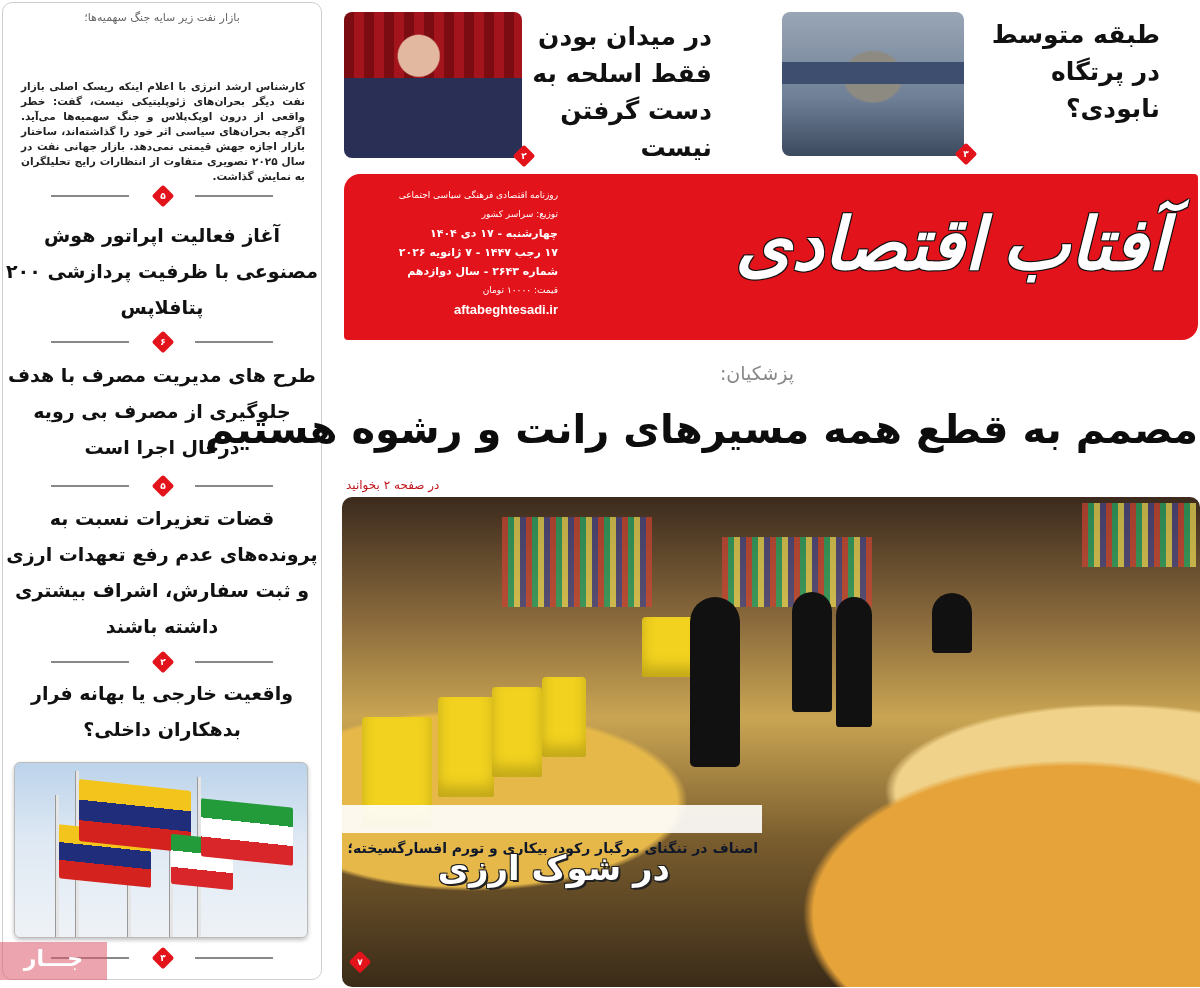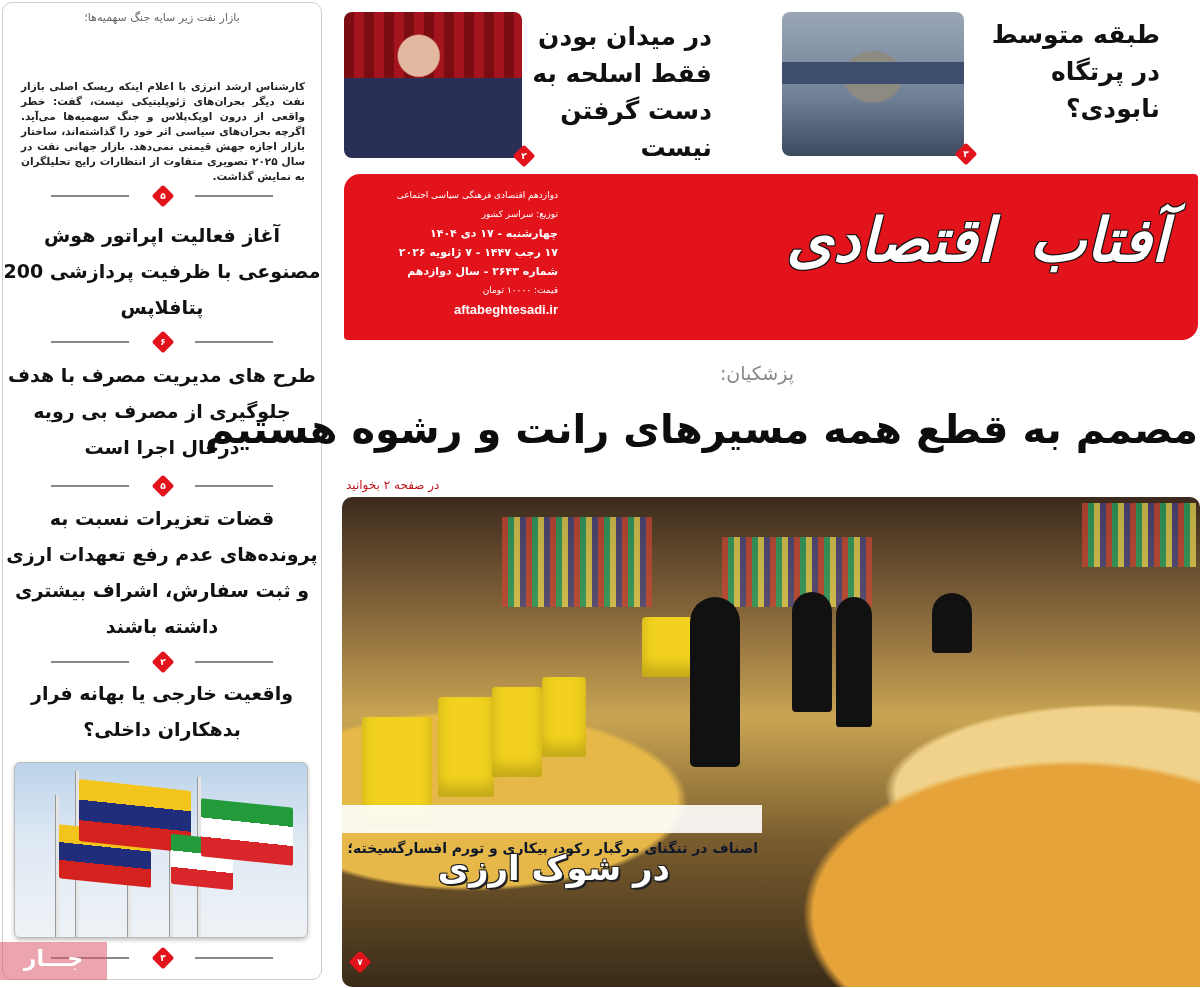--- a/index.html
+++ b/index.html
@@ -58,21 +58,21 @@
   .t2-badge { left: 958px; top: 146px; }
   .teaser-text { position: absolute; font-size: 25px; font-weight: bold; line-height: 37px; text-align: right; color: #111; }
   .t1-text { right: 488px; top: 18px; width: 200px; }
   .t2-text { right: 40px; top: 16px; width: 180px; }
 
   
   .masthead { position: absolute; left: 344px; top: 174px; width: 854px; height: 166px; background: #e3131b; border-radius: 16px 4px 16px 4px; }
   .mast-info { position: absolute; left: 34px; top: 12px; width: 180px; color: #fff; text-align: right; font-size: 9px; line-height: 19px; }
   .mast-info .big { font-size: 11px; font-weight: bold; }
   .mast-info .site { font-family: "Liberation Sans", sans-serif; font-size: 13px; font-weight: bold; direction: ltr; text-align: right; }
-  .logo { position: absolute; right: 30px; top: -14px; color: #fff; font-family: Liberation Mono, monospace; font-size: 60px; font-weight: bold; font-style: italic; line-height: 170px;
+  .logo { position: absolute; right: 30px; top: -14px; color: #fff; font-family: Liberation Serif, serif; font-size: 72px; font-weight: bold; font-style: italic; line-height: 170px;
     text-shadow: 1px 1px 0 #111, -1px -1px 0 #111, 1px -1px 0 #111, -1px 1px 0 #111; letter-spacing: -2px; }
 
   
   .kicker { position: absolute; right: 406px; top: 362px; font-size: 19px; color: #888; }
   .headline { position: absolute; left: 328px; right: 2px; top: 406px; text-align: right; font-size: 40px; font-weight: bold; color: #0d0d0d; letter-spacing: -1px; white-space: nowrap; }
   .readmore { position: absolute; left: 346px; top: 478px; font-size: 12px; color: #c0131b; }
 
   
   .main-photo { position: absolute; left: 342px; top: 497px; width: 858px; height: 490px; border-radius: 10px 10px 0 10px; overflow: hidden;
     background:
@@ -97,21 +97,21 @@
   <div class="lc-kicker">بازار نفت زیر سایه جنگ سهمیه‌ها؛</div>
   <div class="lc-body">کارشناس ارشد انرژی با اعلام اینکه ریسک اصلی بازار نفت دیگر بحران‌های ژئوپلیتیکی نیست، گفت: خطر واقعی از درون اوپک‌پلاس و جنگ سهمیه‌ها می‌آید. اگرچه بحران‌های سیاسی اثر خود را گذاشته‌اند، ساختار بازار اجازه جهش قیمتی نمی‌دهد. بازار جهانی نفت در سال ۲۰۲۵ تصویری متفاوت از انتظارات رایج تحلیلگران به نمایش گذاشت.</div>
 
   <div class="divider" style="top:182px">
     <div class="line r"></div>
       <div class="line l"></div>
     <div class="badge">
         <span>۵</span>
       </div>
   </div>
-  <div class="lc-head" style="top:214px">آغاز فعالیت اپراتور هوش مصنوعی با ظرفیت پردازشی 200 پتافلاپس</div>
+  <div class="lc-head" style="top:214px">آغاز فعالیت اپراتور هوش مصنوعی با ظرفیت پردازشی ۲۰۰ پتافلاپس</div>
 
   <div class="divider" style="top:328px">
     <div class="line r"></div>
       <div class="line l"></div>
     <div class="badge">
         <span>۶</span>
       </div>
   </div>
   <div class="lc-head" style="top:354px">طرح های مدیریت مصرف با هدف جلوگیری از مصرف بی رویه درحال اجرا است</div>
 
@@ -163,21 +163,21 @@
 <div class="teaser-text t1-text">در میدان بودن فقط اسلحه به دست گرفتن نیست</div>
 
 <div class="teaser-photo t2-photo"></div>
 <div class="badge t2-badge" style="position:absolute">
     <span>۳</span>
   </div>
 <div class="teaser-text t2-text">طبقه متوسط در پرتگاه نابودی؟</div>
 
 <div class="masthead">
   <div class="mast-info">
-    <div>دوازدهم اقتصادی فرهنگی سیاسی اجتماعی</div>
+    <div>روزنامه اقتصادی فرهنگی سیاسی اجتماعی</div>
     <div>توزیع: سراسر کشور</div>
     <div class="big">چهارشنبه - ۱۷ دی ۱۴۰۴</div>
     <div class="big">۱۷ رجب ۱۴۴۷ - ۷ ژانویه ۲۰۲۶</div>
     <div class="big">شماره ۲۶۴۳ - سال دوازدهم</div>
     <div>قیمت: ۱۰۰۰۰ تومان</div>
     <div class="site">aftabeghtesadi.ir</div>
   </div>
   <div class="logo">آفتاب اقتصادی</div>
 </div>
 

